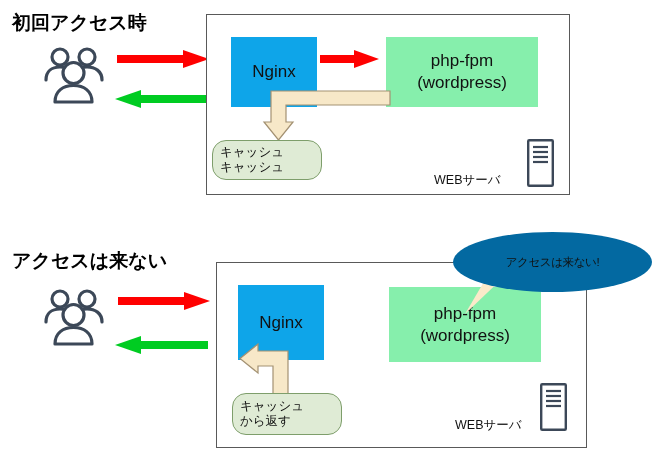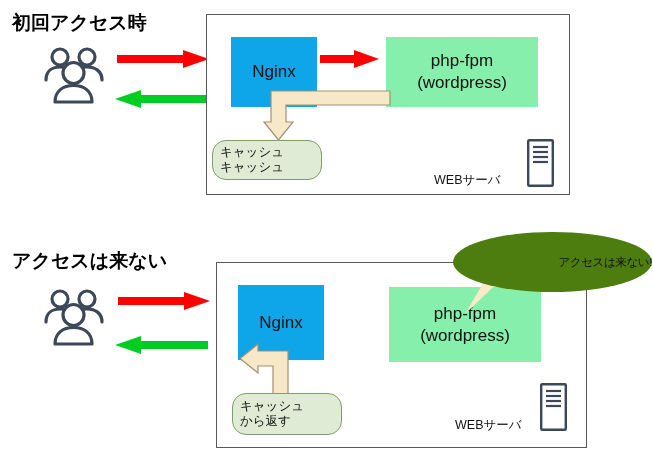--- a/index.html
+++ b/index.html
@@ -71,25 +71,25 @@
 
   
   .server-label {
     font-size: 12.5px;
     color: #111111;
     white-space: nowrap;
   }
 
   
   .bubble {
-    background: #4d7c0f;
+    background: #0369a1;
     border-radius: 50%;
     display: flex;
     align-items: center;
-    justify-content: flex-end;
+    justify-content: center;
     font-size: 11.5px;
     color: #111111;
     white-space: nowrap;
     letter-spacing: -0.4px;
   }
 
   svg { display: block; overflow: visible; }
 </style>
 </head>
 <body>

